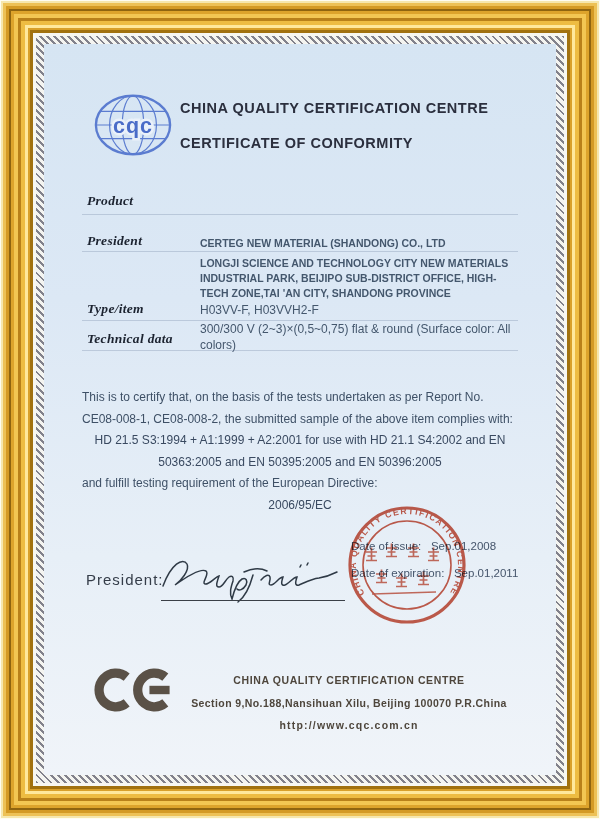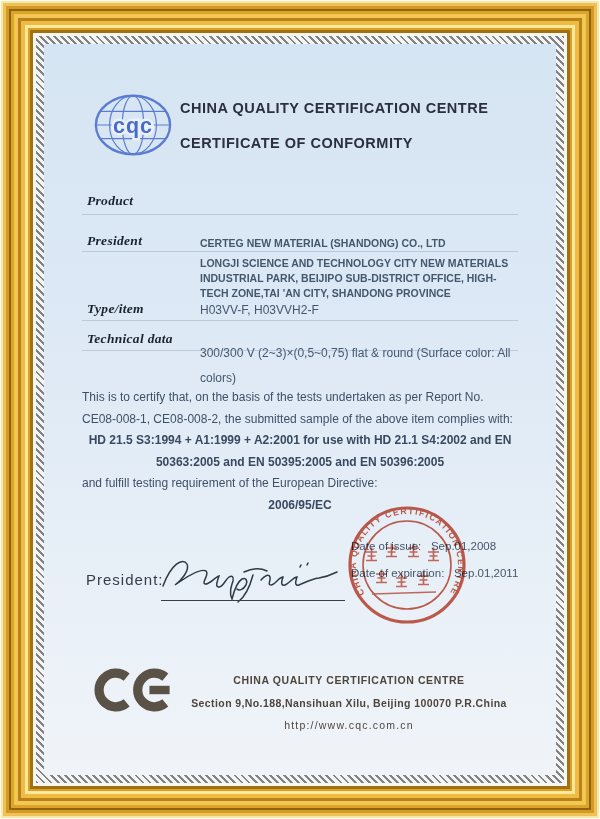--- a/index.html
+++ b/index.html
@@ -32,32 +32,32 @@
   .title{font-weight:bold;color:#2b2f3e;font-size:14.5px;letter-spacing:.5px;white-space:nowrap;}
   .certno{font-weight:bold;color:#3a4354;font-size:10.5px;letter-spacing:.2px;white-space:nowrap;}
 
   .flabel{font-family:"Liberation Serif",serif;font-style:italic;font-weight:bold;color:#1c2330;font-size:13.5px;letter-spacing:.3px;white-space:nowrap;}
   .fvalue{color:#44576d;font-size:12px;white-space:nowrap;}
   .fsmall{color:#44576d;font-size:10.5px;font-weight:bold;line-height:15px;}
   .fwrap{white-space:normal;}
   .rule{height:1px;background:rgba(110,130,160,.30);}
 
   .statement{color:#3e5066;font-size:12px;line-height:21.5px;text-align:left;}
-  .stmt-bold{font-weight:bold;text-align:center;color:#394960;}
+  .stmt-bold{font-weight:normal;text-align:center;color:#394960;}
 
   .datetext{color:#45556b;font-size:11.5px;white-space:nowrap;z-index:2;}
   .president{color:#353d49;font-size:15px;letter-spacing:1px;}
   .sigline{height:1px;background:#3a3f47;}
 
   .stamp{mix-blend-mode:multiply;opacity:.92;z-index:3;}
 
   .footer-text{text-align:center;color:#4e463c;}
   .footer-org{font-weight:bold;font-size:10.5px;letter-spacing:.6px;margin:0 0 11px 0;}
   .footer-addr{font-weight:bold;font-size:10.5px;letter-spacing:.4px;margin:0 0 10px 0;}
-  .footer-url{font-weight:normal;font-size:10.5px;letter-spacing:1.2px;margin:0;}
+  .footer-url{font-weight:bold;font-size:10.5px;letter-spacing:1.2px;margin:0;}
 </style>
 </head>
 <body>
 
 <div class="frame"></div>
 <div class="mat"></div>
 <div class="chain"></div>
 
 <div class="paper">
 
@@ -87,21 +87,21 @@
   <div class="abs flabel" style="left:43px;top:189px;">President</div>
   <div class="abs fsmall" style="left:156px;top:192px;white-space:nowrap;">CERTEG NEW MATERIAL (SHANDONG) CO., LTD</div>
   <div class="abs rule" style="left:38px;top:207px;width:436px;"></div>
   <div class="abs fsmall fwrap" style="left:156px;top:212px;width:324px;">LONGJI SCIENCE AND TECHNOLOGY CITY NEW MATERIALS INDUSTRIAL PARK, BEIJIPO SUB-DISTRICT OFFICE, HIGH-TECH ZONE,TAI 'AN CITY,  SHANDONG PROVINCE</div>
 
   <div class="abs flabel" style="left:43px;top:257px;">Type/item</div>
   <div class="abs fvalue" style="left:156px;top:259px;">H03VV-F, H03VVH2-F</div>
   <div class="abs rule" style="left:38px;top:276px;width:436px;"></div>
 
   <div class="abs flabel" style="left:43px;top:287px;">Technical data</div>
-  <div class="abs fvalue fwrap" style="left:156px;top:297px;width:330px;line-height:25px;">300/300 V (2~3)×(0,5~0,75) flat &amp; round (Surface color: All colors)</div>
+  <div class="abs fvalue fwrap" style="left:156px;top:277px;width:330px;line-height:16px;">300/300 V (2~3)×(0,5~0,75) flat &amp; round (Surface color: All colors)</div>
   <div class="abs rule" style="left:38px;top:306px;width:436px;"></div>
 
   <div class="abs statement" style="left:38px;top:343px;width:436px;">
     <div>This is to certify that, on the basis of the tests undertaken as per Report No. CE08-008-1, CE08-008-2, the submitted sample of the above item complies with:</div>
     <div class="stmt-bold">HD 21.5 S3:1994 + A1:1999 + A2:2001 for use with HD 21.1 S4:2002 and EN 50363:2005 and EN 50395:2005 and EN 50396:2005</div>
     <div>and fulfill testing requirement of the European Directive:</div>
     <div class="stmt-bold">2006/95/EC</div>
   </div>
 
   <div class="abs datetext" style="left:307px;top:496px;">

